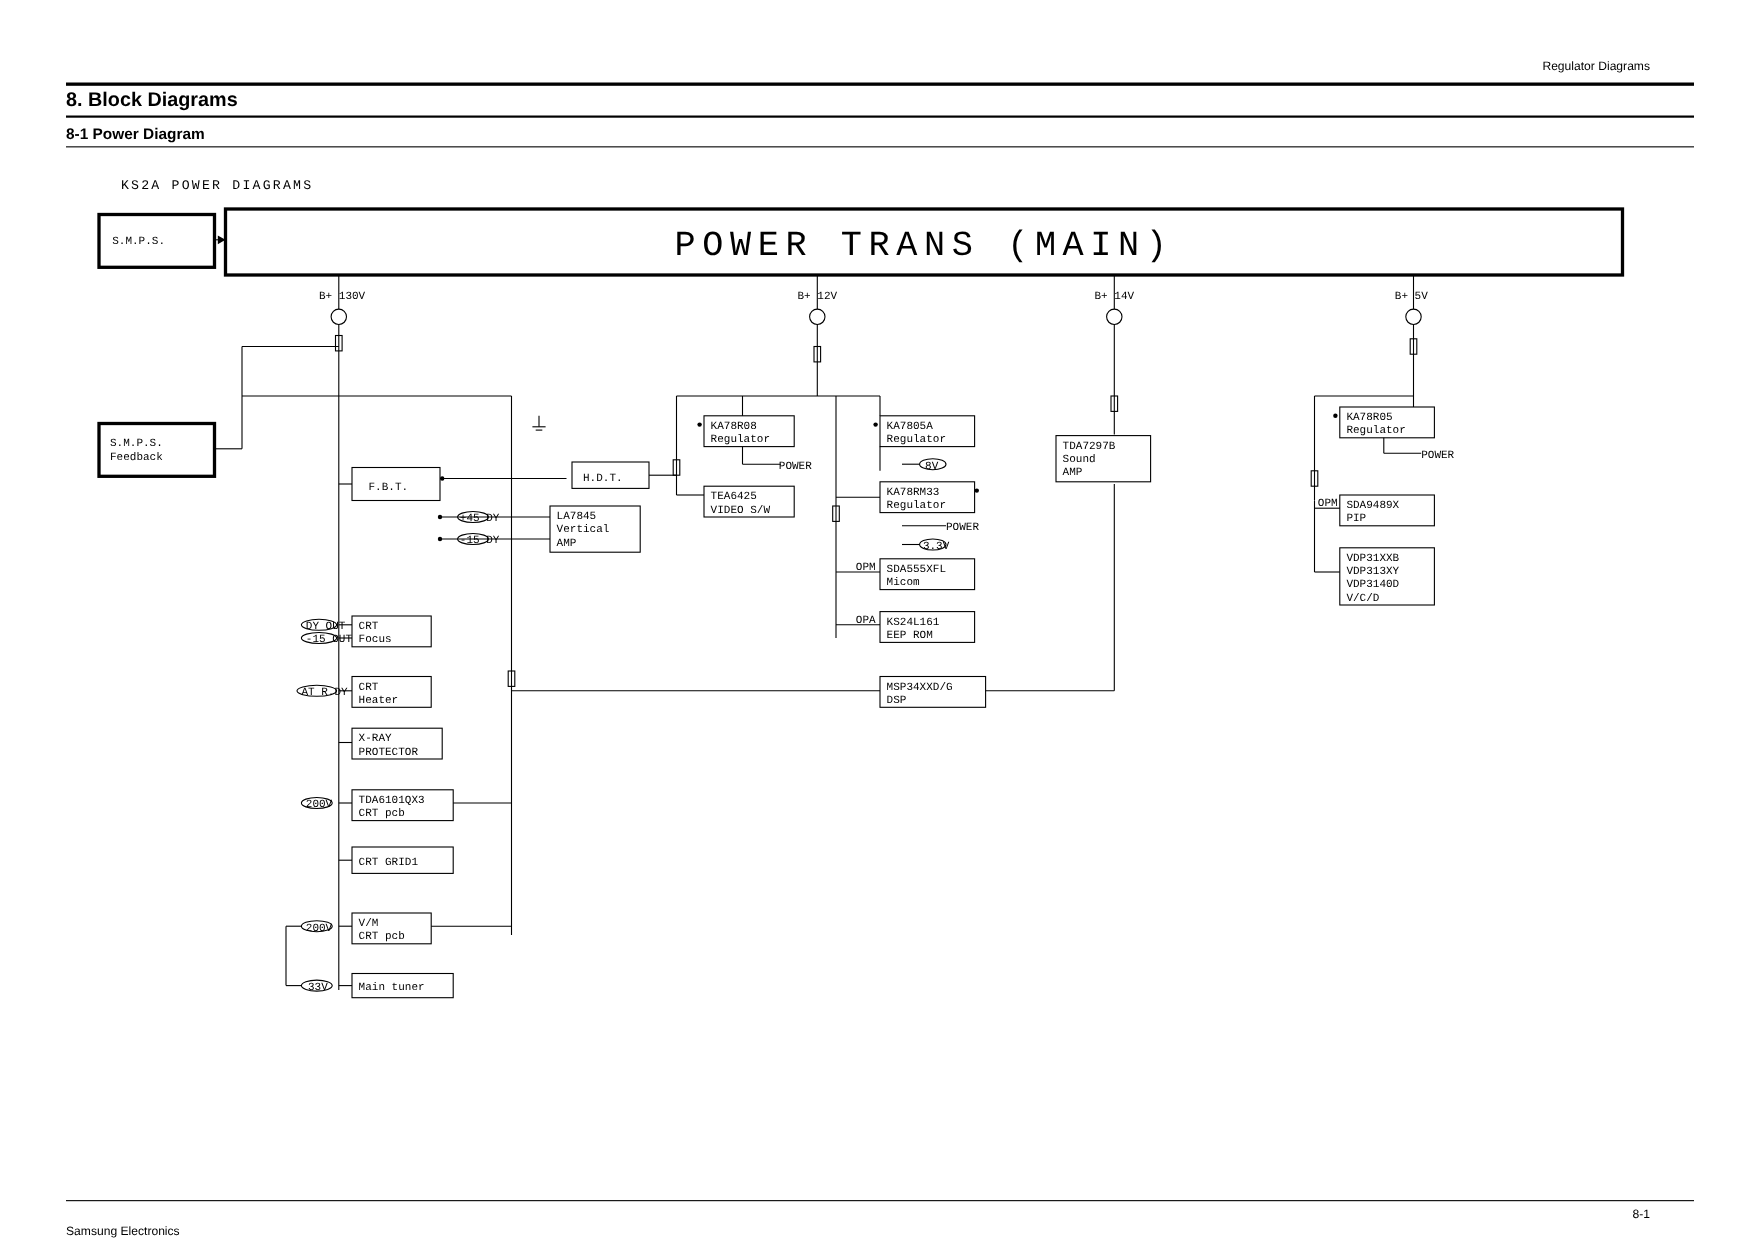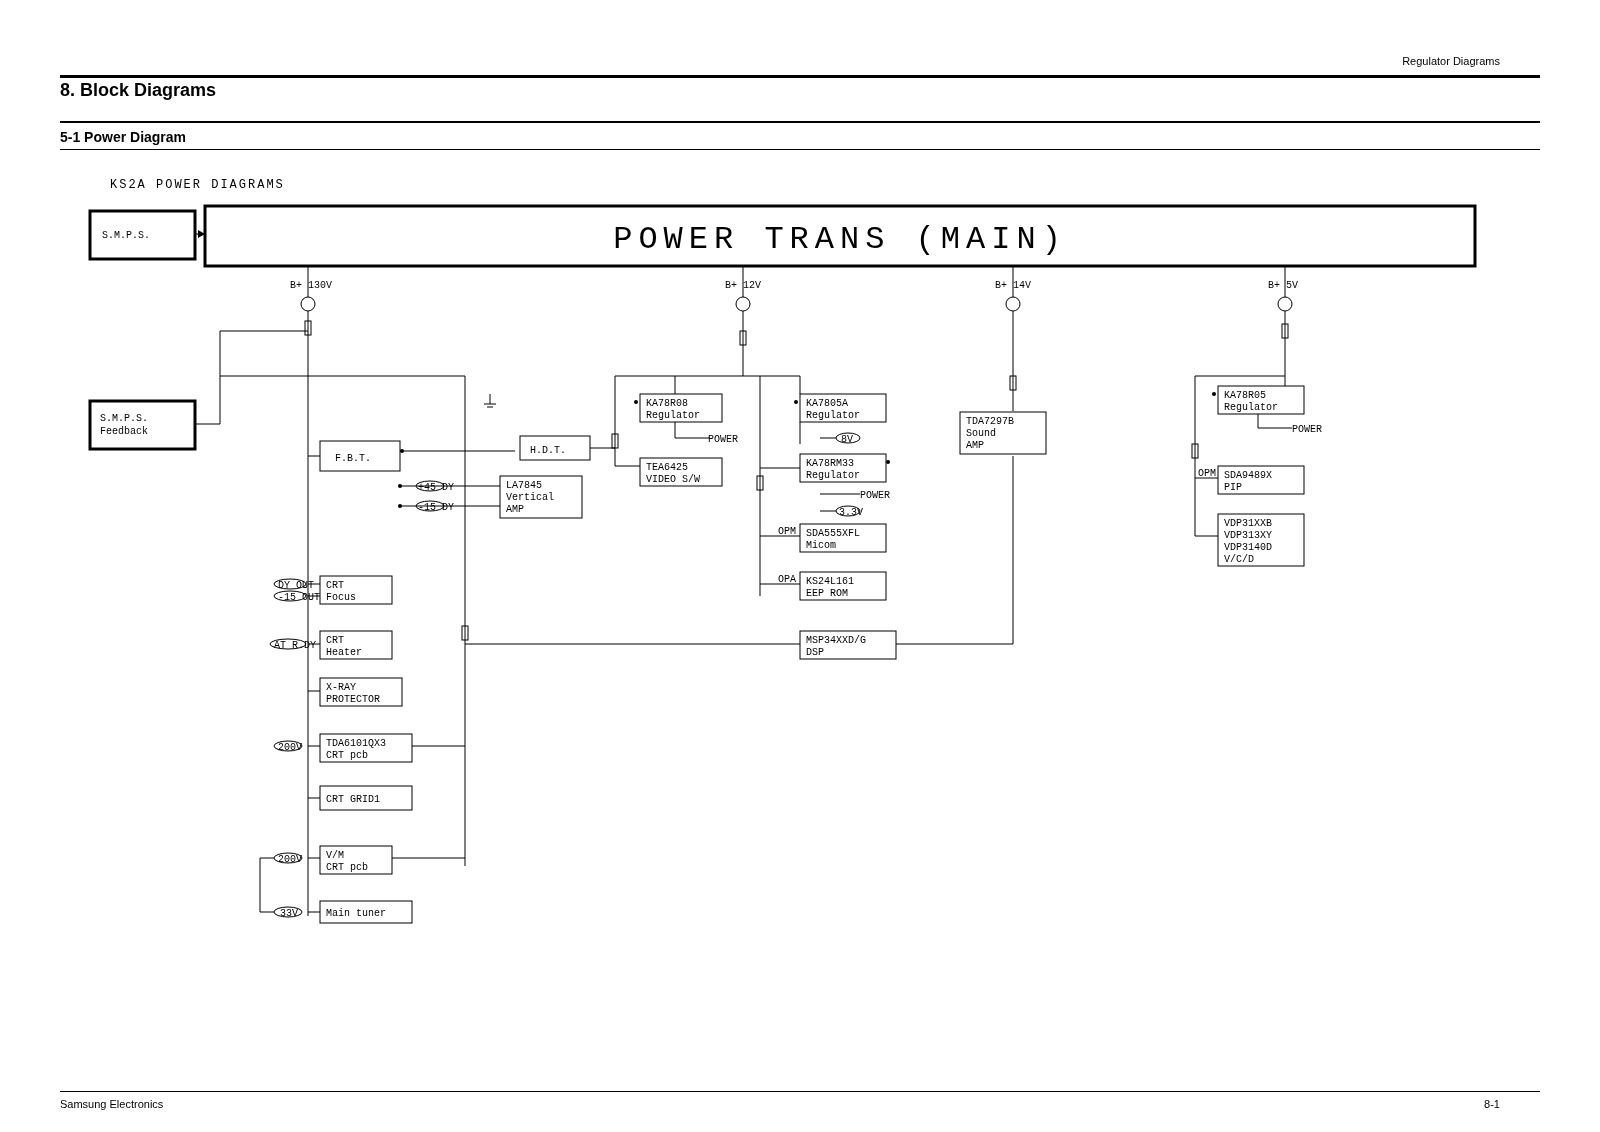--- a/index.html
+++ b/index.html
@@ -15,21 +15,21 @@
     position: absolute;
     top: 55px;
     right: 100px;
     font-size: 11px;
     color: #000;
   }
   .section-rule-top { border-top: 3px solid #000; margin-top: 25px; }
   .section-title {
     font-weight: bold;
     font-size: 18px;
-    padding: 2px 0 20px 0;
+    padding: 2px 0 4px 0;
   }
   .section-rule-bottom { border-bottom: 2px solid #000; }
   .sub-title {
     font-weight: bold;
     font-size: 14px;
     margin-top: 6px;
     padding-bottom: 4px;
   }
   .thin-rule { border-bottom: 1.5px solid #000; }
 
@@ -51,21 +51,21 @@
   .blk { fill: none; stroke: #000; stroke-width: 1; }
   .blk2 { fill: none; stroke: #000; stroke-width: 3; }
   .thinline { stroke: #000; stroke-width: 1; fill: none; }
   text { font-family: "Courier New", monospace; font-size: 10px; fill: #000; }
   text.big { font-size: 32px; letter-spacing: 6px; }
   text.mid { font-size: 10px; }
 
   .footer-left {
     position: absolute;
     left: 60px;
-    bottom: 22px;
+    bottom: 6px;
     font-size: 11px;
   }
   .footer-right {
     position: absolute;
     right: 100px;
     bottom: 22px;
     font-size: 11px;
     margin-top: 48px;
   }
   .footer-rule {
@@ -76,21 +76,21 @@
   }
 </style>
 </head>
 <body>
 
 <div class="top-right">Regulator Diagrams</div>
 
 <div class="section-rule-top"></div>
 <div class="section-title">8. Block Diagrams</div>
 <div class="section-rule-bottom"></div>
-<div class="sub-title">5-1 Power Diagram</div>
+<div class="sub-title">8-1 Power Diagram</div>
 <div class="thin-rule"></div>
 
 <div class="diagram-wrap">
   <div class="caption">KS2A POWER DIAGRAMS</div>
 
   <svg width="1480" height="860">
 
     <rect x="145" y="30" width="1270" height="60" class="blk2"></rect>
     <text x="780" y="72" text-anchor="middle" class="big">POWER TRANS (MAIN)</text>
 

